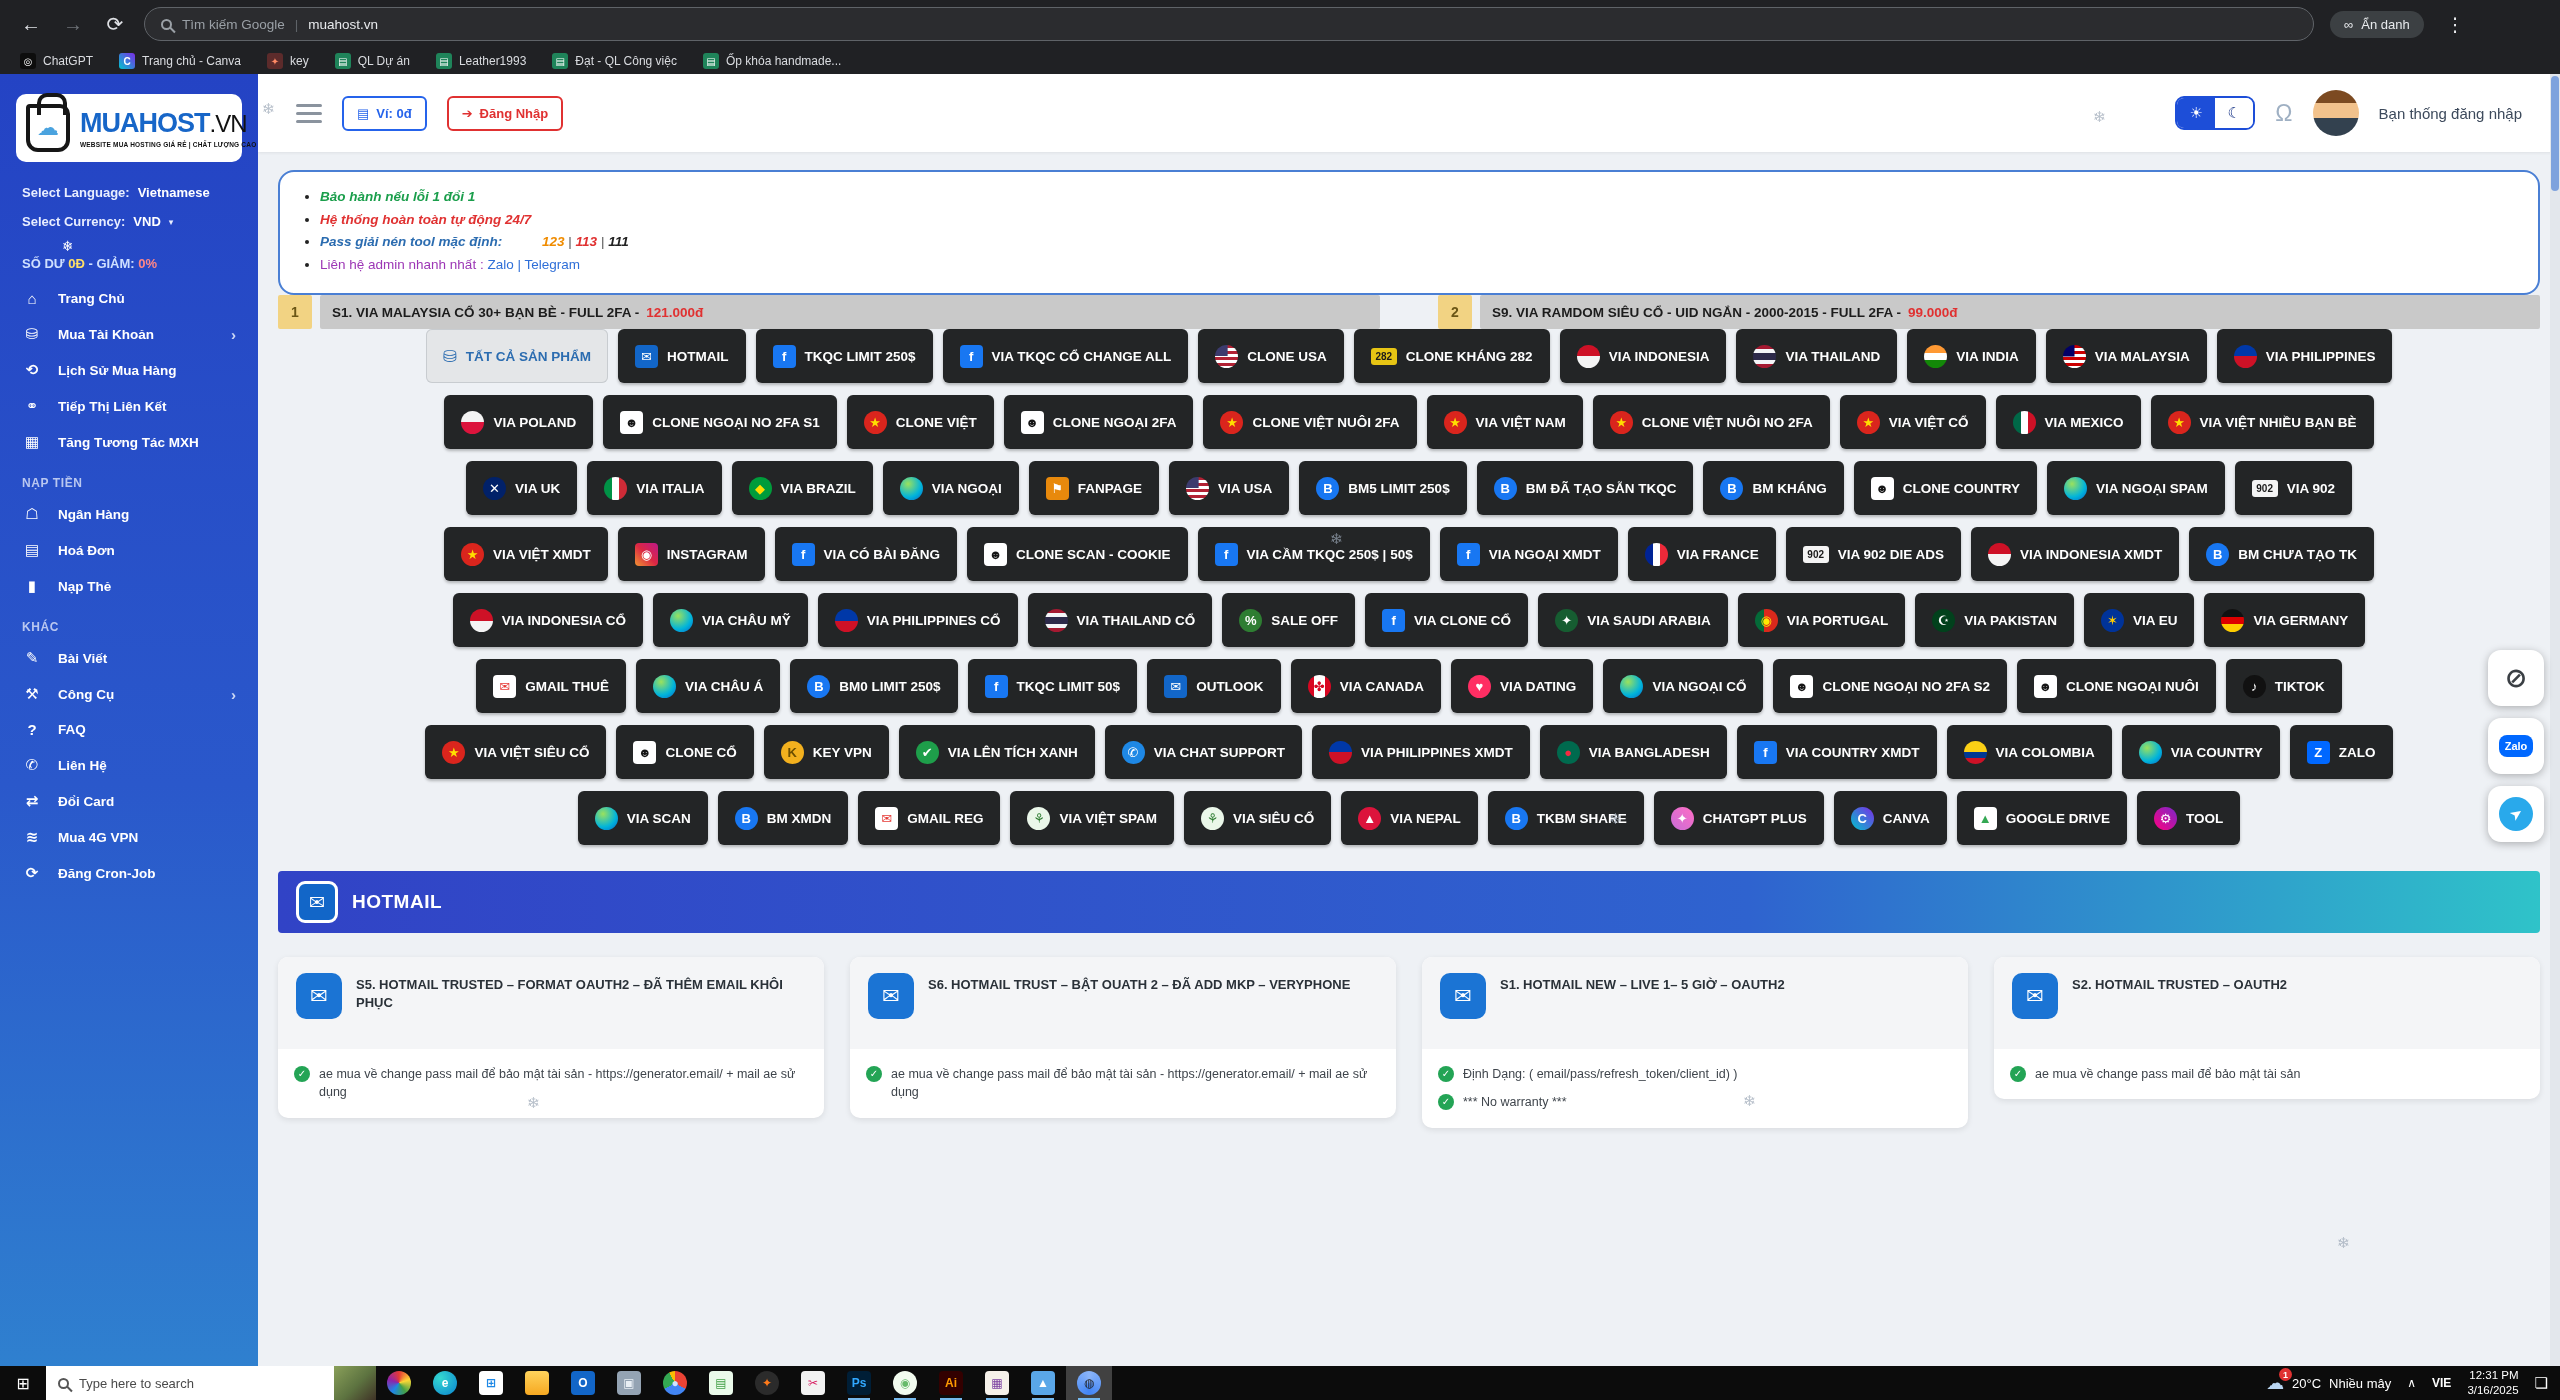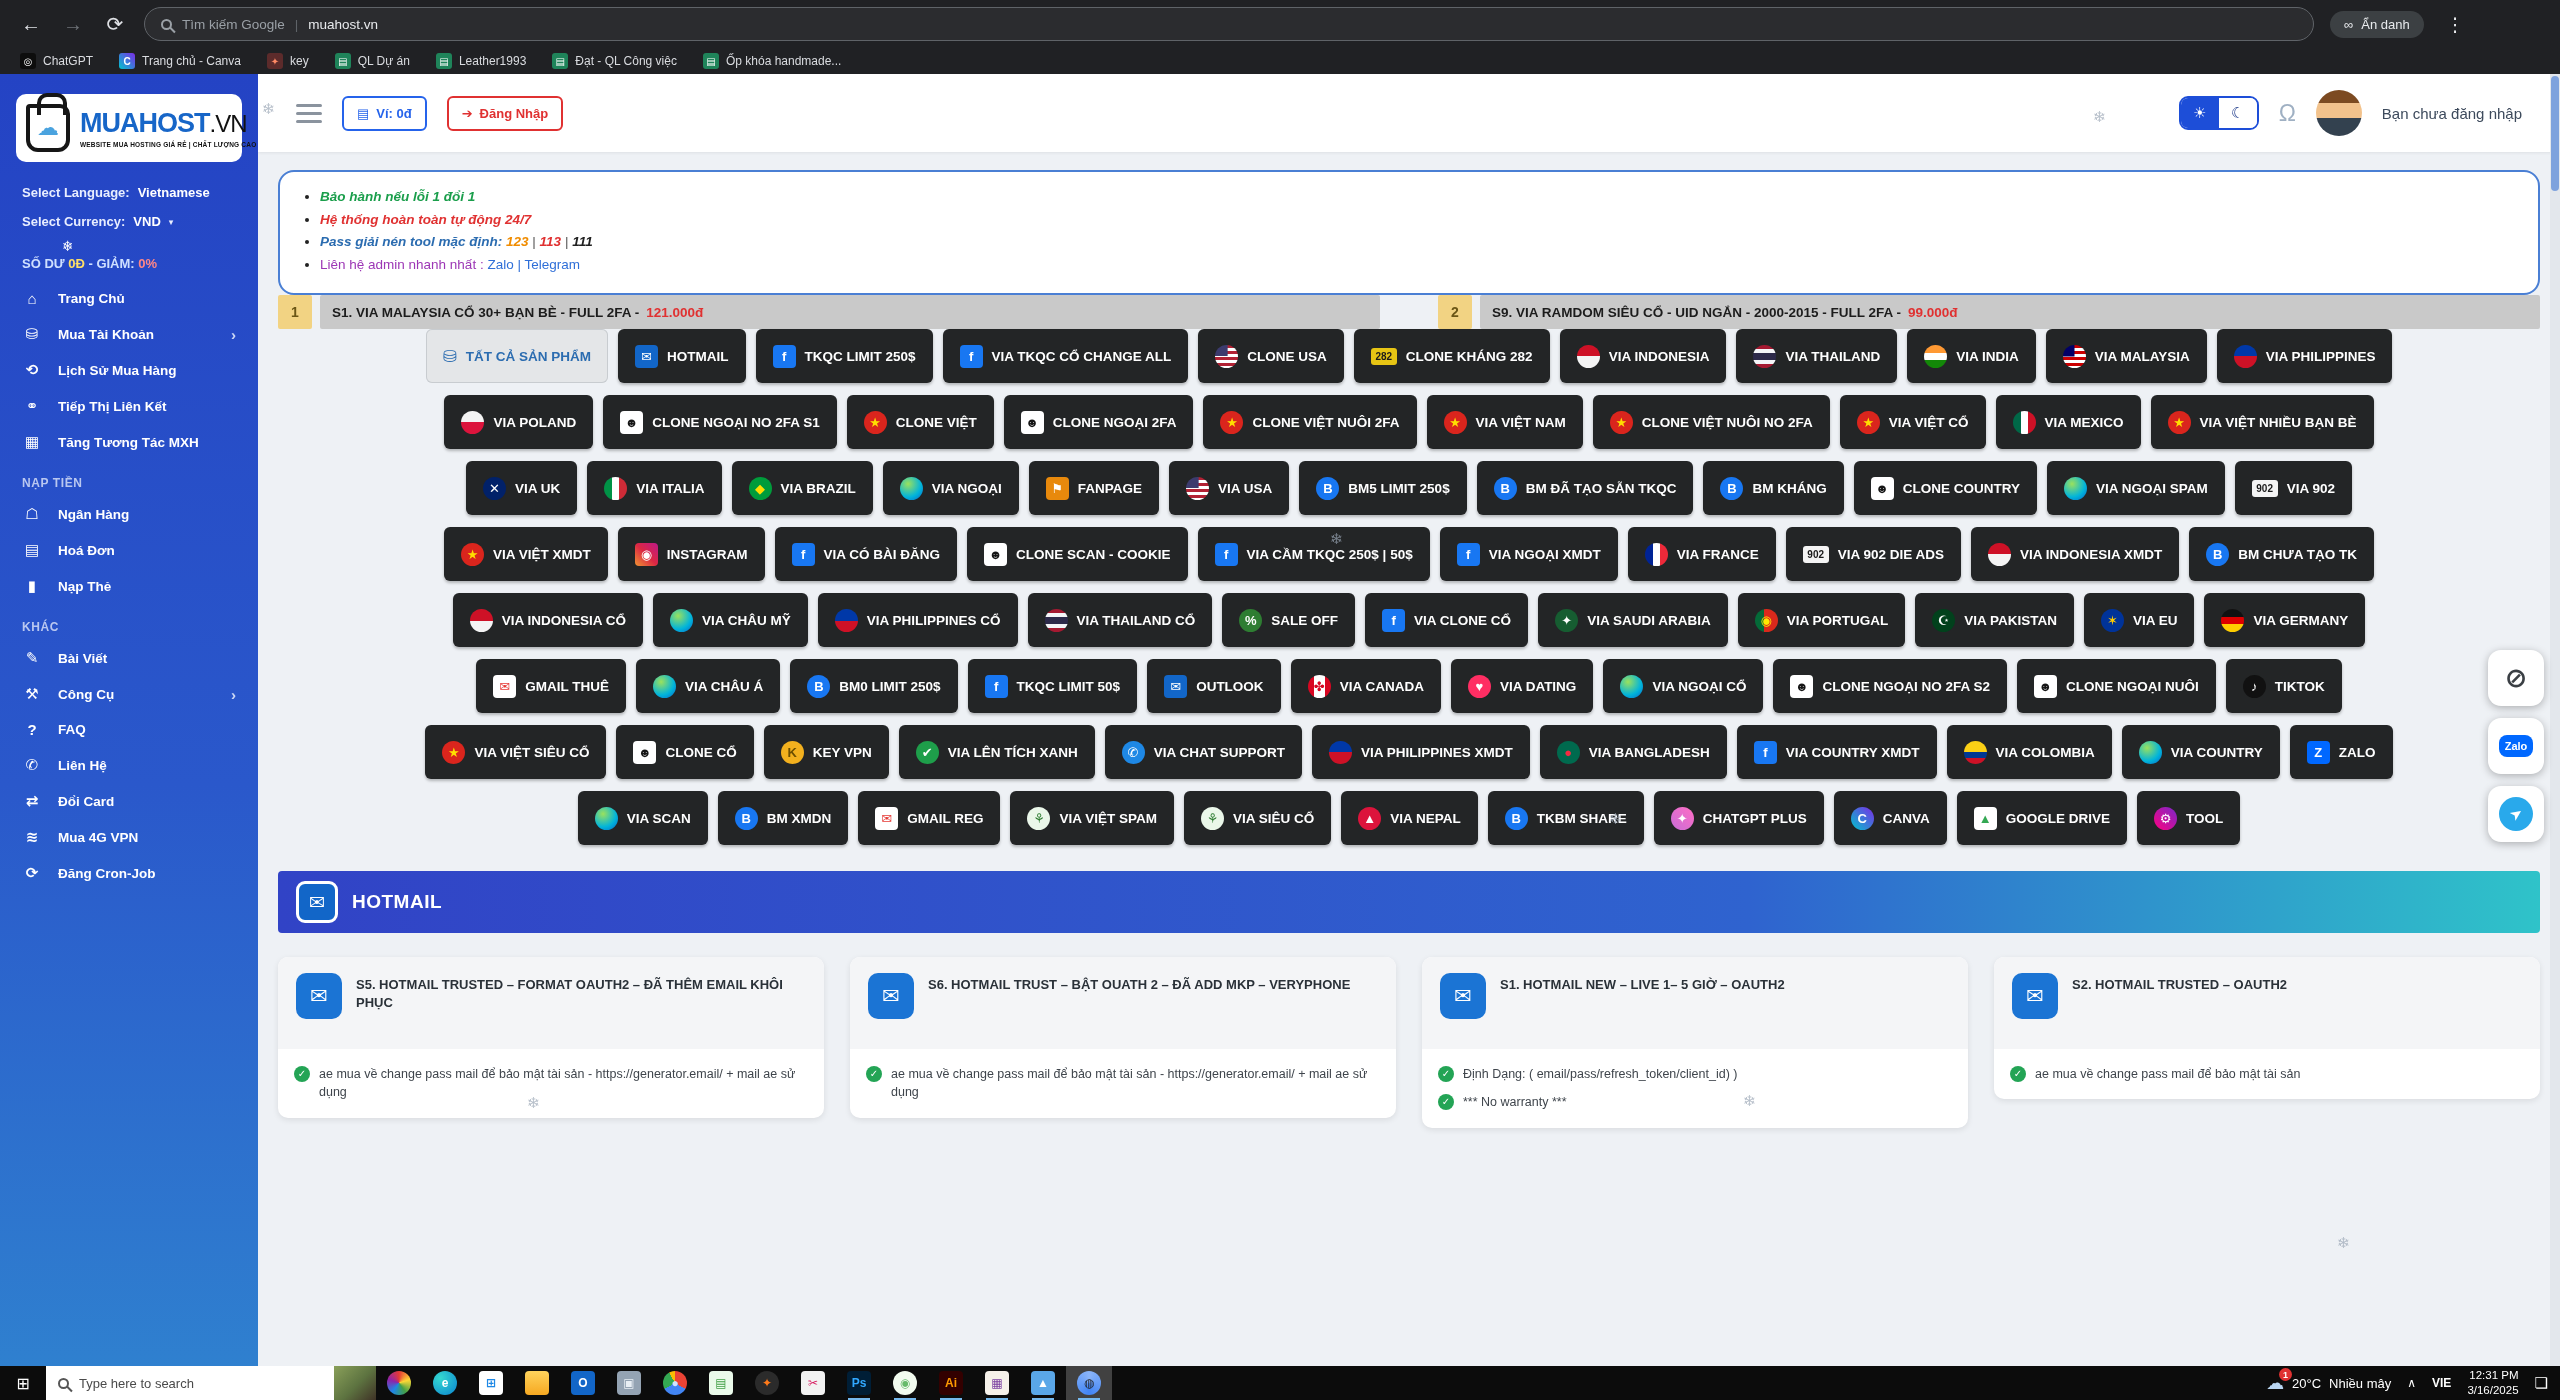--- a/index.html
+++ b/index.html
@@ -279,30 +279,30 @@
         <span>➔</span>
         <span>Đăng Nhập</span>
       </button>
       <div class="hd-right">
         <div class="toggle">
           <span class="tg sun">☀</span>
           <span class="tg moon">☾</span>
         </div>
         <span class="bell">Ω</span>
         <span class="avatar"></span>
-        <span class="not-logged">Bạn chưa đăng nhập</span>
+        <span class="not-logged">Bạn thống đăng nhập</span>
       </div>
     </header>
 
     <div class="content">
       <div class="notice">
         <ul id="notice-list">
             <li><span class="bi" style="color: rgb(26, 158, 75);">Bảo hành nếu lỗi 1 đổi 1</span></li>
             <li><span class="bi" style="color: rgb(224, 49, 49);">Hệ thống hoàn toàn tự động 24/7</span></li>
-            <li><span class="bi" style="color: rgb(43, 108, 176);">Pass giải nén tool mặc định: </span><span class="bi" style="color: rgb(240, 140, 0);">123</span><span style="color: rgb(85, 85, 85);"> | </span><span class="bi" style="color: rgb(224, 49, 49);">113</span><span style="color: rgb(85, 85, 85);"> | </span><span class="bi" style="color: rgb(34, 34, 34);">111</span></li>
+            <li><span class="bi" style="color: rgb(43, 108, 176);">Pass giải nén tool mặc định: </span><span class="bi" style="color: rgb(240, 140, 0); margin-left: 36px;">123</span><span style="color: rgb(85, 85, 85);"> | </span><span class="bi" style="color: rgb(224, 49, 49);">113</span><span style="color: rgb(85, 85, 85);"> | </span><span class="bi" style="color: rgb(34, 34, 34);">111</span></li>
             <li><span style="color: rgb(156, 54, 181);">Liên hệ admin nhanh nhất : </span><span style="color: rgb(47, 111, 216);">Zalo</span><span style="color: rgb(47, 111, 216);"> | </span><span style="color: rgb(47, 111, 216);">Telegram</span></li>
           </ul>
       </div>
       <div class="sug-grid" id="sug-grid">
           <div class="sug-row">
             <span class="sug-num">1</span>
             <div class="sug-bar">
               <span>S1. VIA MALAYSIA CỔ 30+ BẠN BÈ - FULL 2FA -</span>
               <span class="sug-price">121.000đ</span>
             </div>

